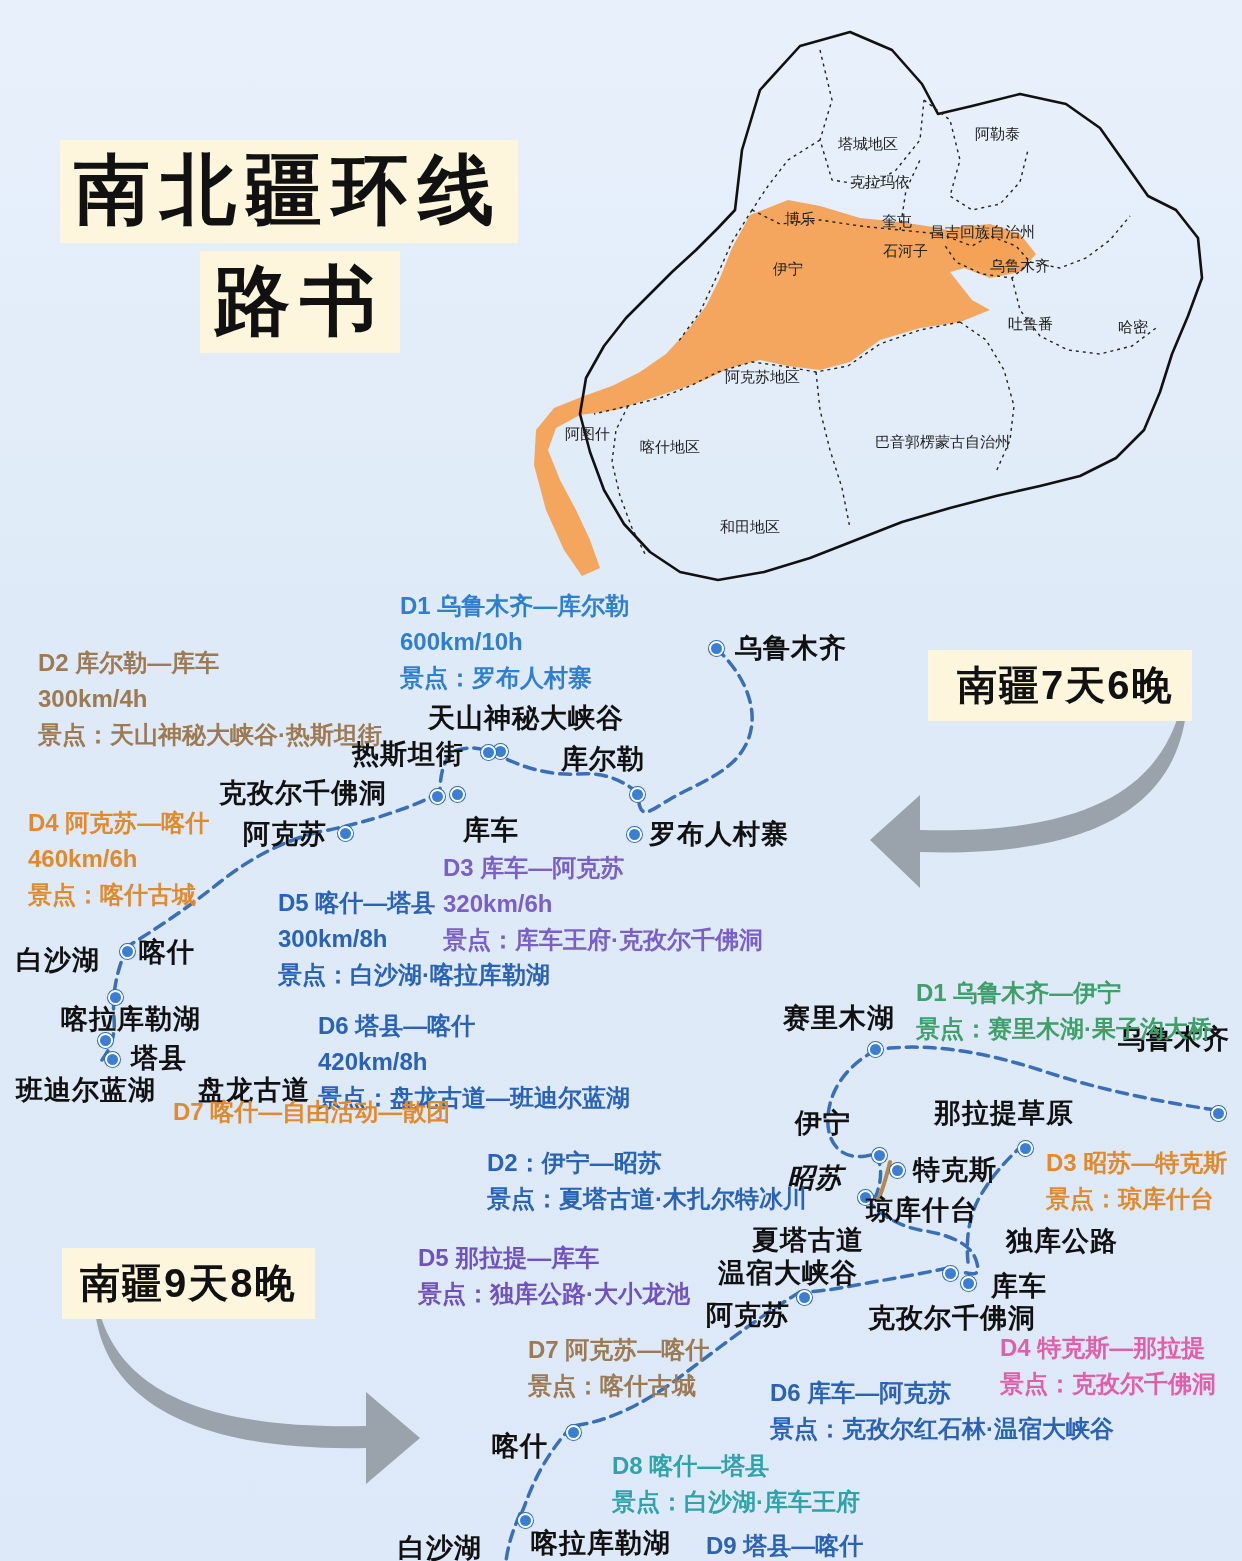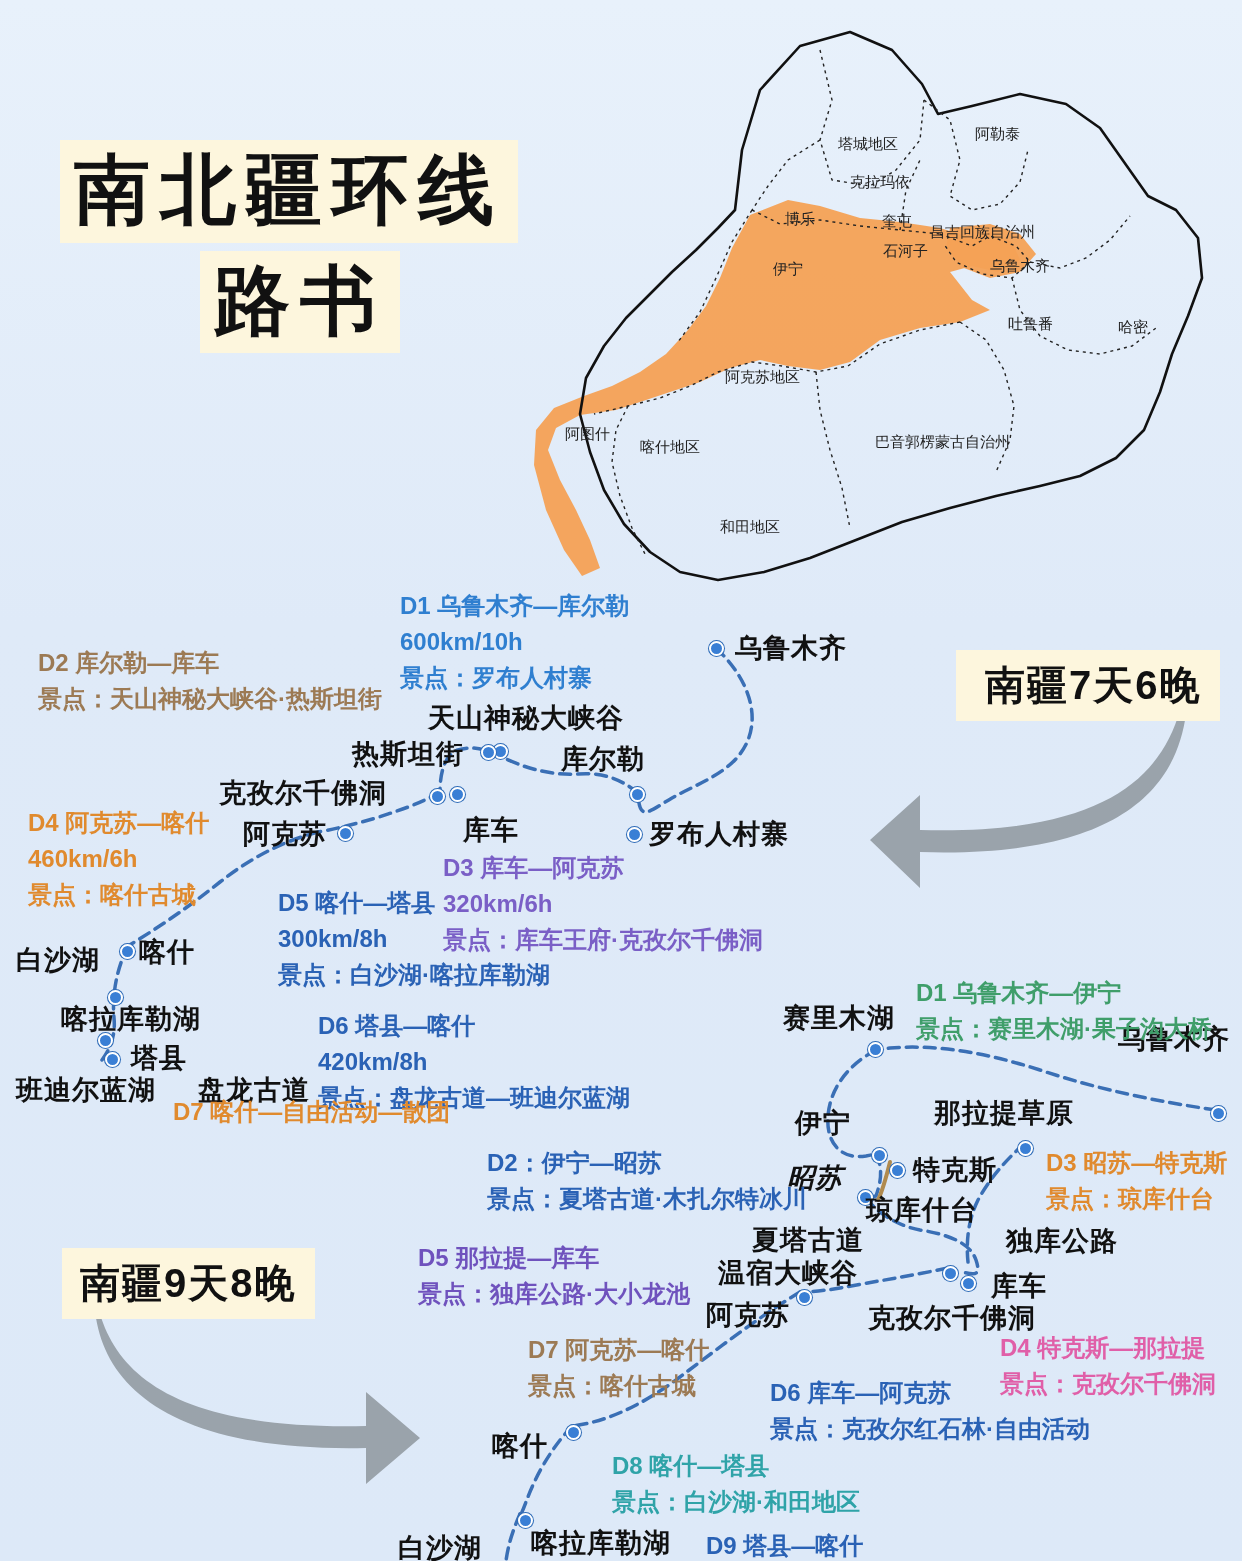--- a/index.html
+++ b/index.html
@@ -15,21 +15,21 @@
     display:inline-block;background:#fdf6dd;color:#111;
     font-weight:bold;letter-spacing:10px;
     font-size:76px;line-height:1.22;padding:4px 14px 6px 14px;
   }
   .title-line.second{margin-left:140px;margin-top:8px;}
   
   .badge{
     background:#fdf6dd;color:#111;font-weight:bold;font-size:40px;
     padding:8px 18px;letter-spacing:2px;white-space:nowrap;
   }
-  #badge-north{left:956px;top:650px;padding-left:29px;}
+  #badge-north{left:928px;top:650px;padding-left:29px;}
   #badge-south{left:62px;top:1248px;}
   
   .arrow-svg{pointer-events:none;}
   
   #xinjiang-map{left:520px;top:10px;width:700px;height:590px;}
   .map-label{
     position:absolute;font-size:15px;color:#222;white-space:nowrap;
     font-family:"Liberation Sans","DejaVu Sans",sans-serif;
   }
   
@@ -183,20 +183,21 @@
     <div class="city abs" style="left: 131px; top: 1040px;">塔县</div>
     <div class="city abs" style="left: 16px; top: 1072px;">班迪尔蓝湖</div>
     <div class="city abs" style="left: 198px; top: 1072px;">盘龙古道</div>
     <div class="day c-blue" style="left: 400px; top: 588px;">
       <div class="l1">D1 乌鲁木齐—库尔勒</div>
       <div class="l2">600km/10h</div>
       <div class="l3">景点：罗布人村寨</div>
     </div>
     <div class="day c-brown" style="left: 38px; top: 645px;">
       <div class="l1">D2 库尔勒—库车</div>
+      <div class="l2">300km/4h</div>
       <div class="l3">景点：天山神秘大峡谷·热斯坦街</div>
     </div>
     <div class="day c-purple" style="left: 443px; top: 850px;">
       <div class="l1">D3 库车—阿克苏</div>
       <div class="l2">320km/6h</div>
       <div class="l3">景点：库车王府·克孜尔千佛洞</div>
     </div>
     <div class="day c-orange" style="left: 28px; top: 805px;">
       <div class="l1">D4 阿克苏—喀什</div>
       <div class="l2">460km/6h</div>
@@ -259,26 +260,26 @@
     <div class="day c-pink" style="left: 1000px; top: 1330px;">
       <div class="l1">D4 特克斯—那拉提</div>
       <div class="l2">景点：克孜尔千佛洞</div>
     </div>
     <div class="day c-violet" style="left: 418px; top: 1240px;">
       <div class="l1">D5 那拉提—库车</div>
       <div class="l2">景点：独库公路·大小龙池</div>
     </div>
     <div class="day c-dblue" style="left: 770px; top: 1375px;">
       <div class="l1">D6 库车—阿克苏</div>
-      <div class="l2">景点：克孜尔红石林·自由活动</div>
+      <div class="l2">景点：克孜尔红石林·温宿大峡谷</div>
     </div>
     <div class="day c-brown" style="left: 528px; top: 1332px;">
       <div class="l1">D7 阿克苏—喀什</div>
       <div class="l2">景点：喀什古城</div>
     </div>
     <div class="day c-teal" style="left: 612px; top: 1448px;">
       <div class="l1">D8 喀什—塔县</div>
-      <div class="l2">景点：白沙湖·和田地区</div>
+      <div class="l2">景点：白沙湖·库车王府</div>
     </div>
     <div class="day c-dblue" style="left: 706px; top: 1528px;">
       <div class="l1">D9 塔县—喀什</div>
     </div>
   </div>
 
 </body></html>

